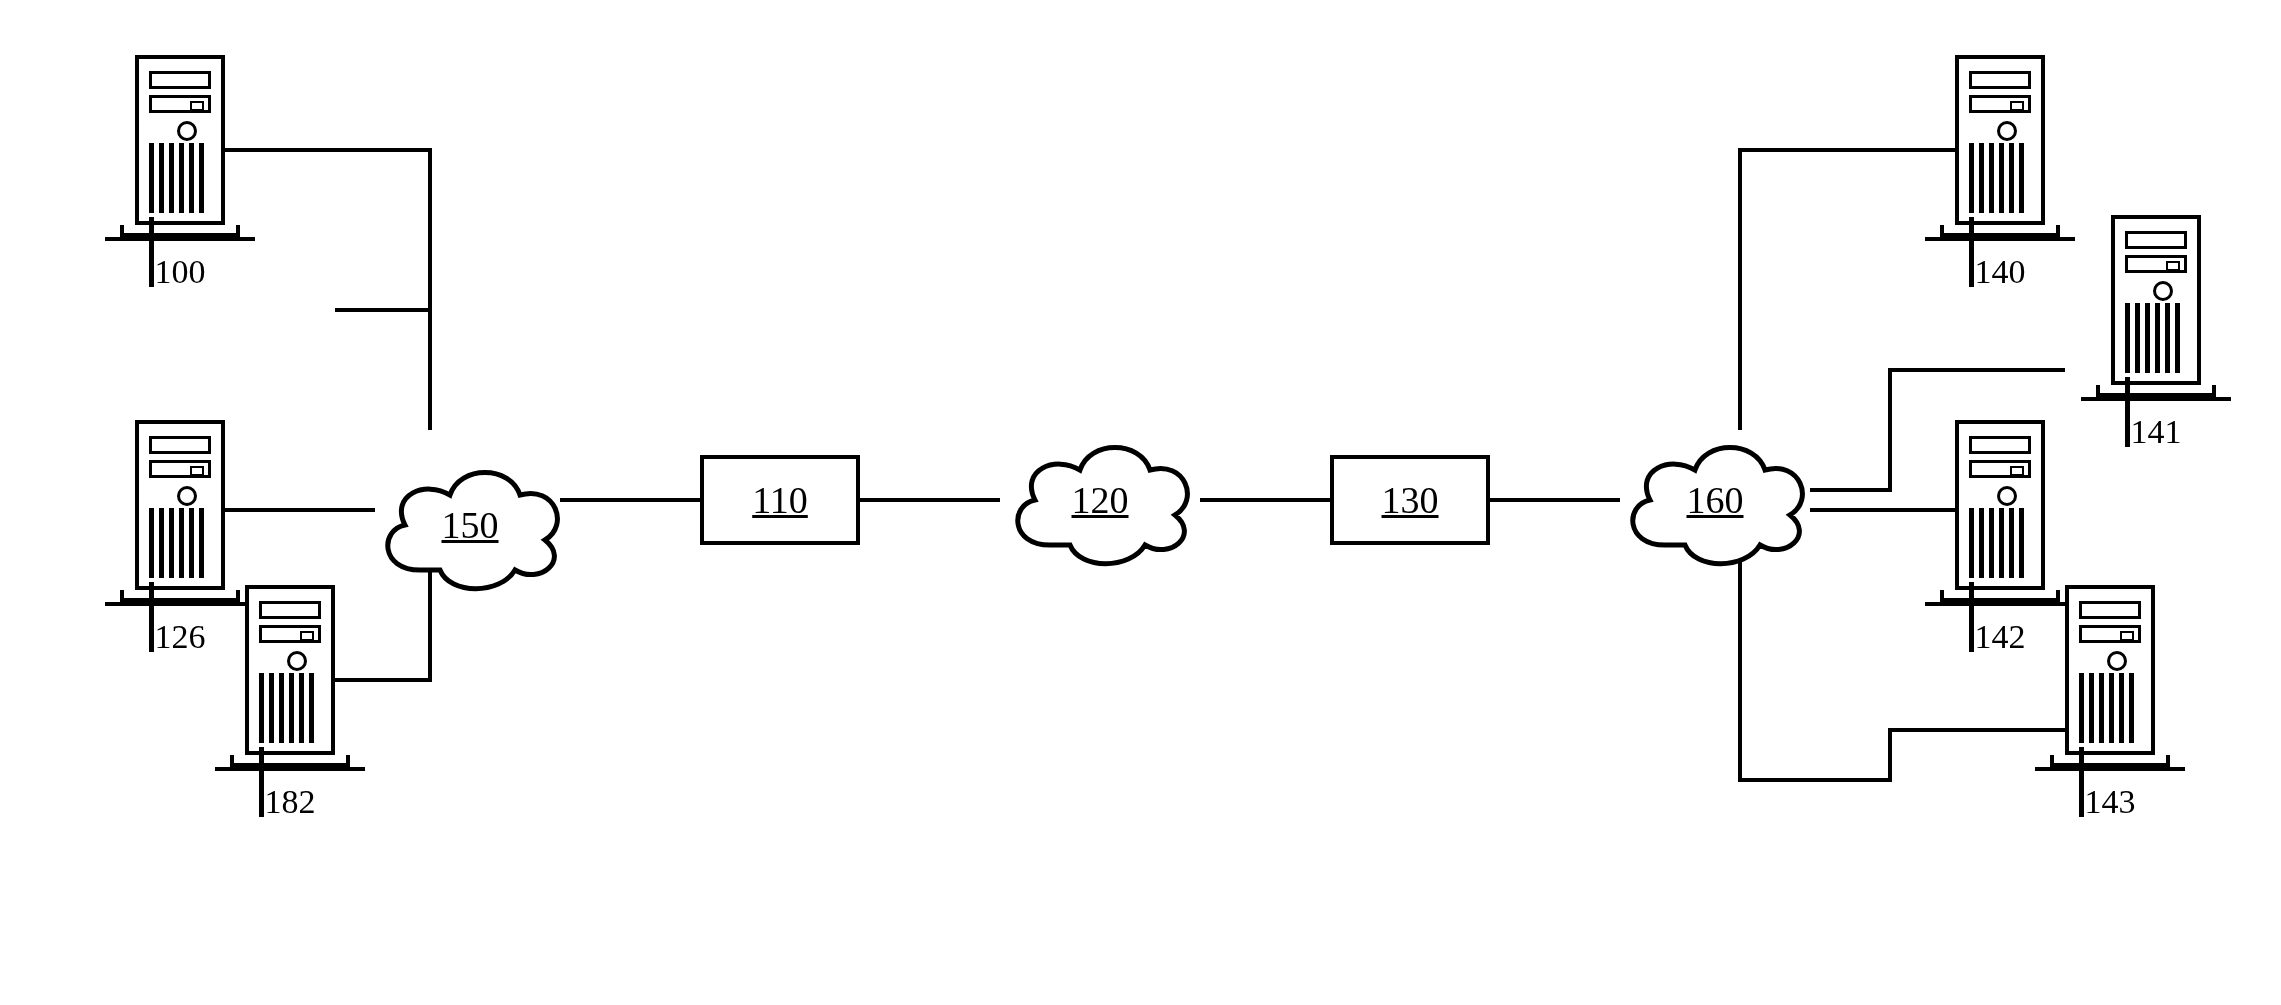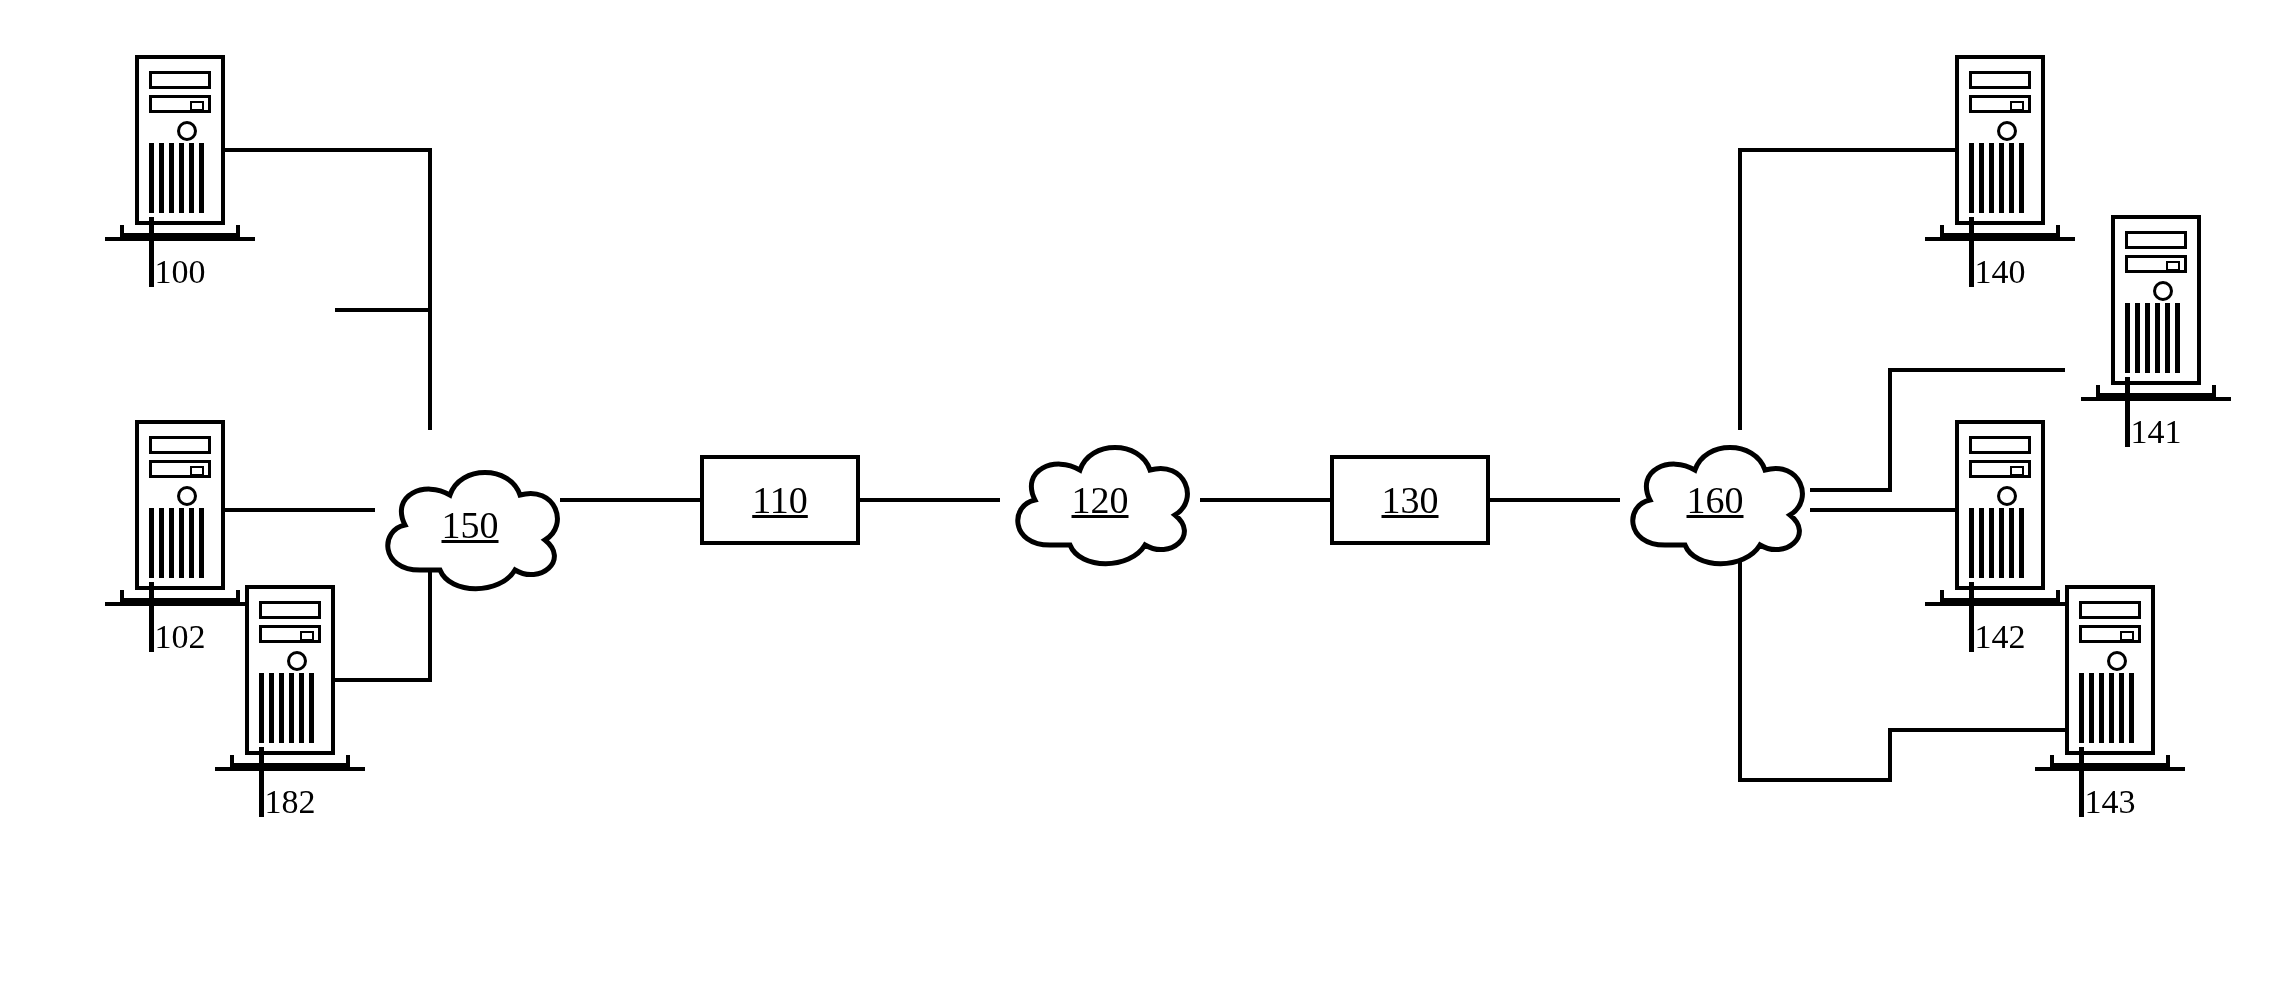--- a/index.html
+++ b/index.html
@@ -163,21 +163,21 @@
 
   <div class="server" style="left:135px; top:420px;">
     <div class="tower">
         <div class="drive d1"></div>
         <div class="drive d2"></div>
         <div class="button"></div>
         <div class="vents"><span></span><span></span><span></span><span></span><span></span><span></span><span></span></div>
       </div>
     <div class="base"></div>
       <div class="foot"></div>
-    <div class="label">102</div>
+    <div class="label">126</div>
   </div>
 
   <div class="server" style="left:245px; top:585px;">
     <div class="tower">
         <div class="drive d1"></div>
         <div class="drive d2"></div>
         <div class="button"></div>
         <div class="vents"><span></span><span></span><span></span><span></span><span></span><span></span><span></span></div>
       </div>
     <div class="base"></div>

